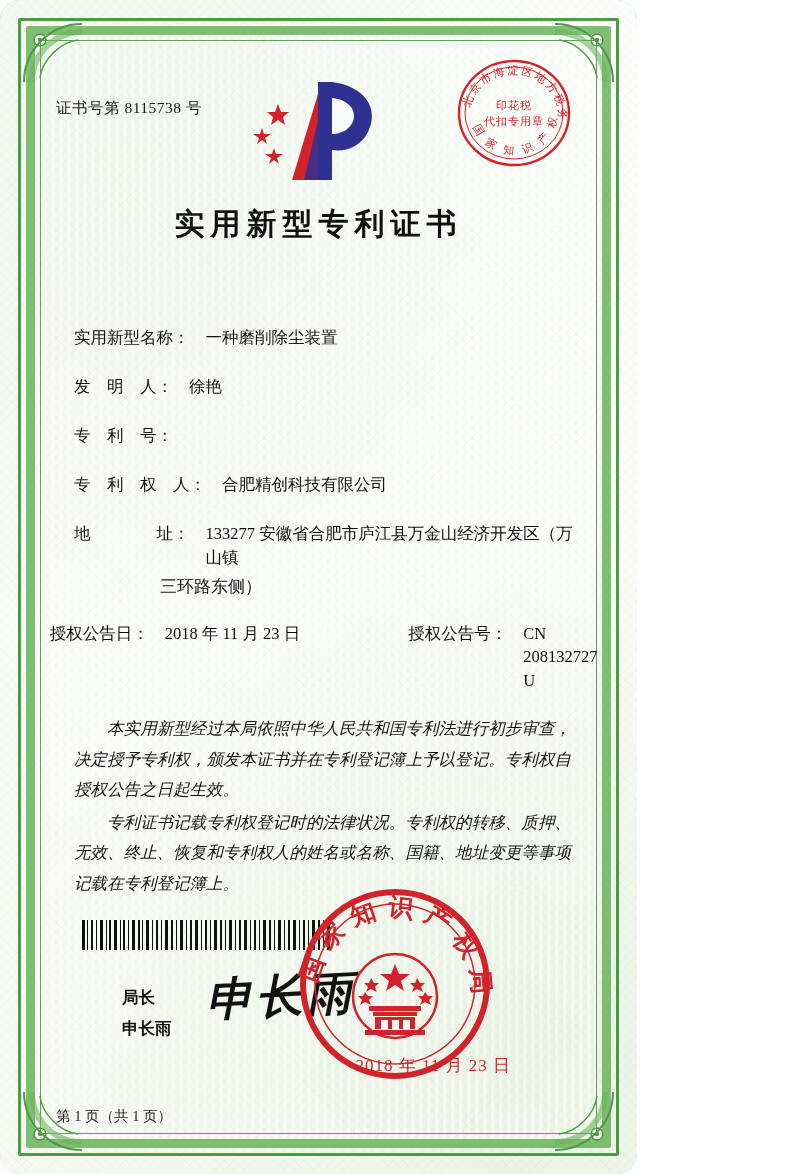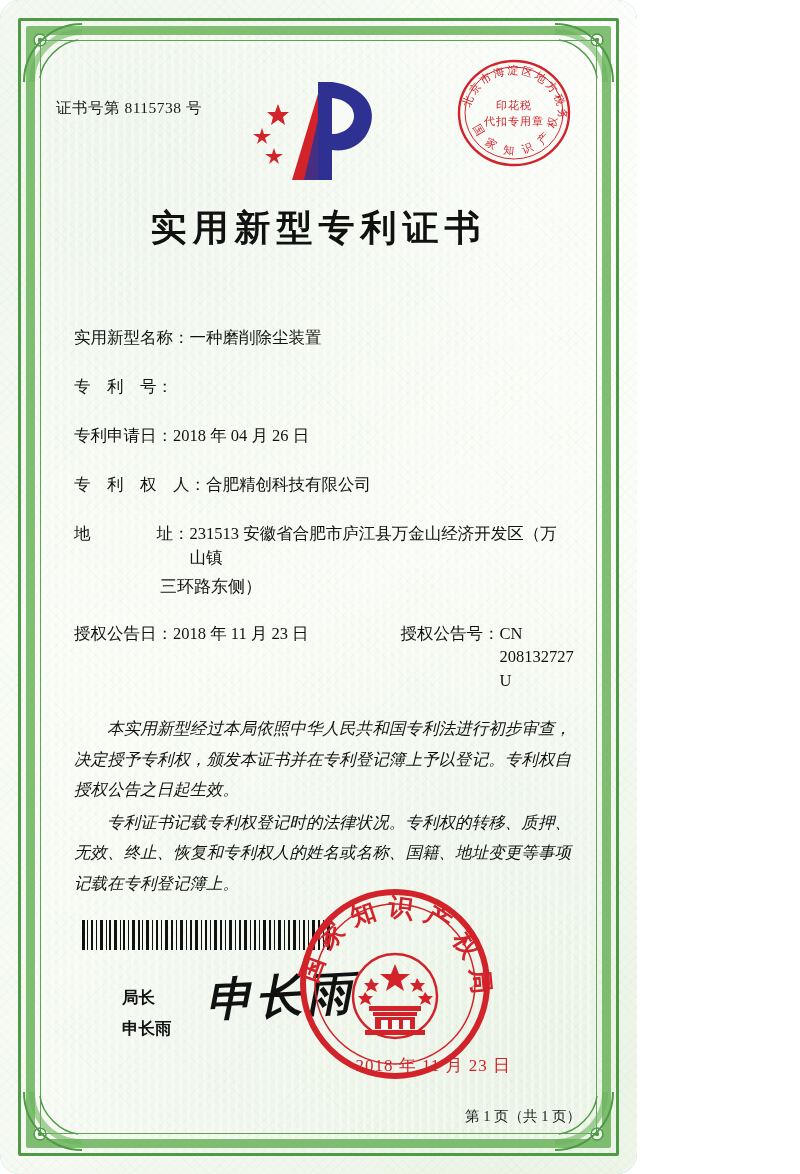--- a/index.html
+++ b/index.html
@@ -90,55 +90,56 @@
     right: 8px;
     top: 0px;
     width: 118px;
     height: 118px;
   }
   .title {
     position: absolute;
     left: 0; right: 0;
     top: 150px;
     text-align: center;
-    font-size: 36px;
+    font-size: 30px;
     font-weight: bold;
     letter-spacing: 6px;
     color: #111;
     font-family: Liberation Serif, serif;
   }
 
   
   .fields {
     position: absolute;
     left: 18px;
     right: 8px;
     top: 272px;
   }
   .field-row {
     display: flex;
     align-items: flex-start;
     margin-bottom: 25px;
     font-size: 16.5px;
     color: #111;
     line-height: 1.45;
+    gap: 16px;
   }
   .field-label {
     white-space: pre;
     flex: none;
   }
   .field-value {
     flex: 1 1 auto;
   }
   .field-value.mono {
     font-family: "Liberation Serif", serif;
     letter-spacing: 0.6px;
   }
   .field-row.two-col {
-    justify-content: space-between;
+    justify-content: center;
   }
   .col-right {
     margin-left: 92px;
     white-space: pre;
     font-family: Liberation Serif, serif;
   }
   .addr-second {
     margin-left: 86px;
     font-size: 17px;
     margin-top: -20px;
@@ -211,21 +212,21 @@
     font-size: 17px;
     color: #d2232a;
     letter-spacing: 1px;
   }
 
   
   .footer {
     position: absolute;
     left: 0; right: 0;
     bottom: -6px;
-    text-align: right;
+    text-align: left;
     font-size: 14.5px;
     color: #222;
     font-family: Liberation Serif, serif;
   }
 </style>
 </head>
 <body>
 
 <div class="page">
   <div class="paper-bg"></div>
@@ -312,33 +313,33 @@
     </div>
 
     <div class="title">实用新型专利证书</div>
 
     <div class="fields">
       <div class="field-row">
         <span class="field-label">实用新型名称：</span>
         <span class="field-value">一种磨削除尘装置</span>
       </div>
       <div class="field-row">
+        <span class="field-label">发　明　人：</span>
+        <span class="field-value">徐艳</span>
+      </div>
+      <div class="field-row">
         <span class="field-label">专　利　号：</span>
-      </div>
-      <div class="field-row">
-        <span class="field-label">专利申请日：</span>
-        <span class="field-value">2018 年 04 月 26 日</span>
       </div>
       <div class="field-row">
         <span class="field-label">专　利　权　人：</span>
         <span class="field-value">合肥精创科技有限公司</span>
       </div>
       <div class="field-row">
         <span class="field-label">地　　　　址：</span>
-        <span class="field-value">231513  安徽省合肥市庐江县万金山经济开发区（万山镇</span>
+        <span class="field-value">133277  安徽省合肥市庐江县万金山经济开发区（万山镇</span>
       </div>
       <div class="addr-second">三环路东侧）</div>
       <div class="field-row two-col">
         <span class="field-label">授权公告日：</span>
         <span class="field-value" style="flex:0 0 auto">2018 年 11 月 23 日</span>
         <span class="col-right">授权公告号：</span>
         <span>CN 208132727 U</span>
       </div>
     </div>
 

